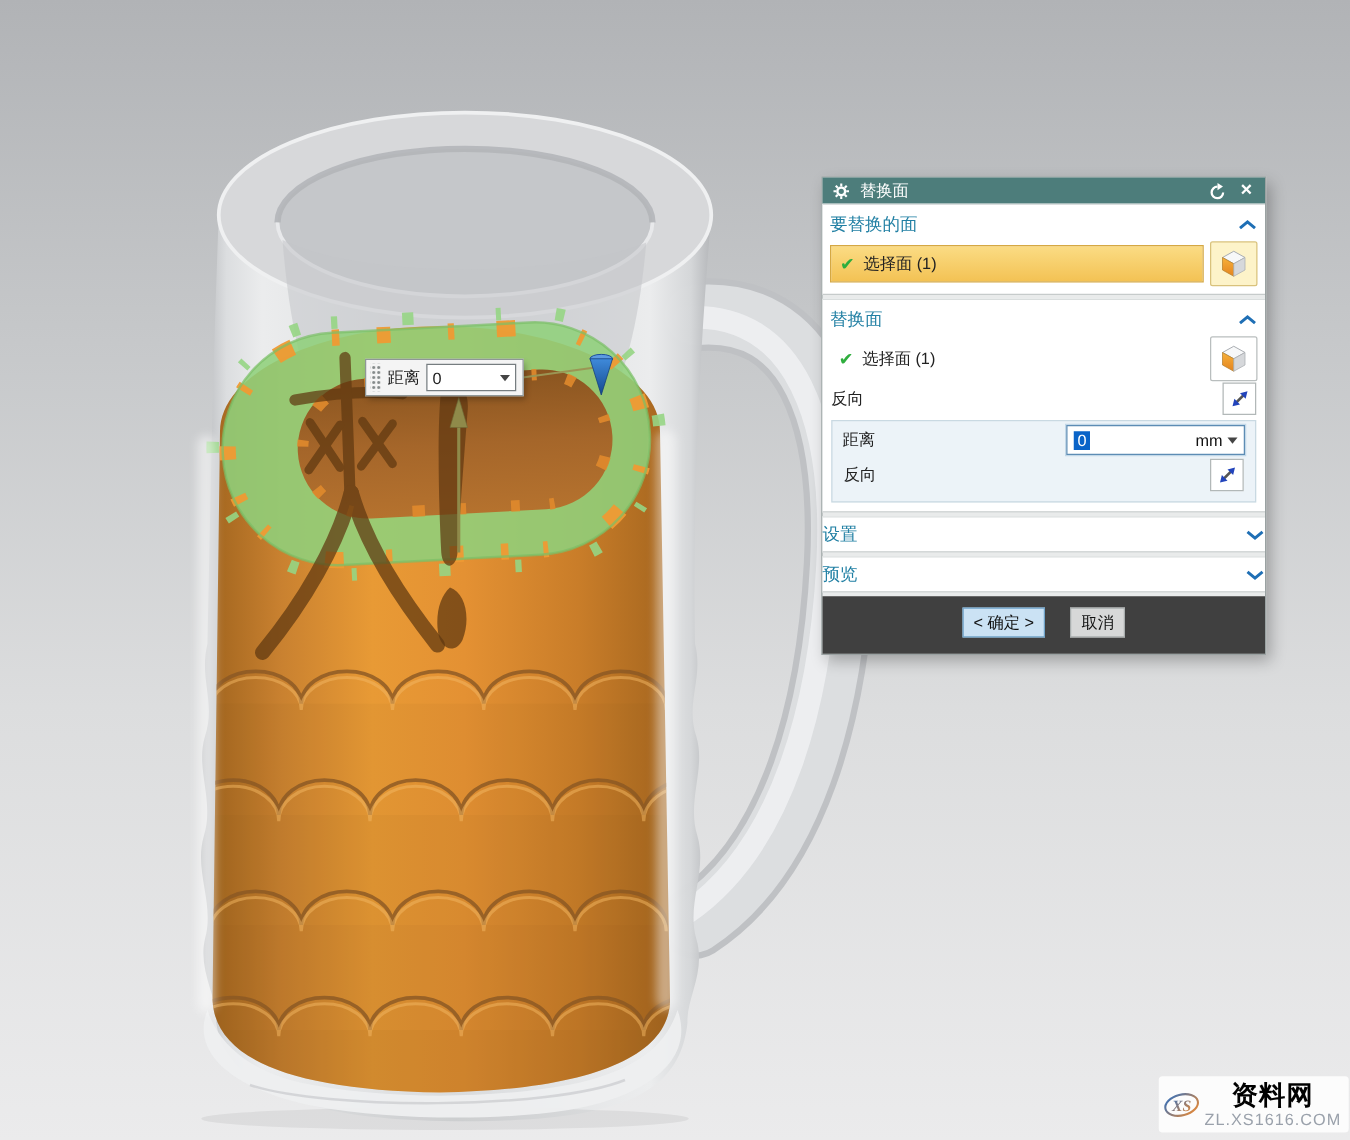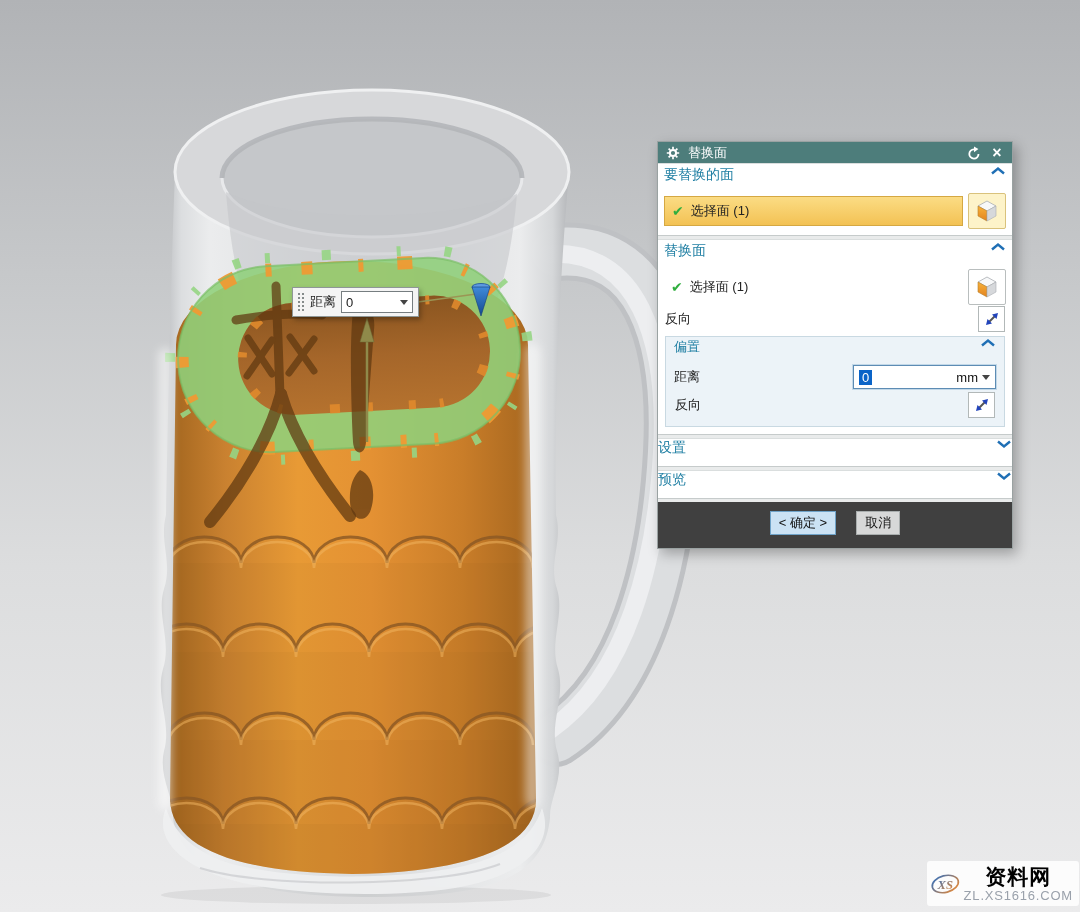--- a/index.html
+++ b/index.html
@@ -34,21 +34,21 @@
   }
   .titlebar{height:21px;background:#4d7d7b;display:flex;align-items:center;
     gap:7px;padding:0 7px;color:#fff;}
   .titlebar .title{font-size:13px;}
   .tb-btn{display:flex;align-items:center;justify-content:center;width:16px;height:16px;
     cursor:pointer;color:#fff;}
   .close-x{font-size:16px;font-weight:bold;line-height:14px;}
   .section{background:#fff;border-top:1px solid #dadede;border-bottom:1px solid #c6cbcb;
     margin-bottom:3px;padding:2px 6px 6px;}
   .section.slim{padding:0 0;}
-  .sec-header{display:flex;align-items:flex-start;height:27px;color:#2280a4;font-size:14px;cursor:pointer;}
+  .sec-header{display:flex;align-items:center;height:27px;color:#2280a4;font-size:14px;cursor:pointer;}
   .sec-header .chev{margin-left:auto;display:flex;}
   .row-with-btn{display:flex;align-items:center;gap:5px;}
   .sel-row{height:30px;display:flex;align-items:center;gap:7px;padding:0 7px;flex:1;box-sizing:border-box;}
   .sel-row.highlight{background:linear-gradient(#fbdc84,#f3c254);border:1px solid #d5a843;}
   .check{color:#2fae3e;font-size:14px;font-weight:bold;}
   .cube-btn{width:38px;height:36px;background:#fff;border:1px solid #b9bebe;border-radius:2px;
     display:flex;align-items:center;justify-content:center;padding:0;cursor:pointer;}
   .cube-btn.warm{background:#fdf3c9;border:1px solid #d9c27c;}
   .plain-row{display:flex;align-items:center;height:28px;padding:0 1px;}
   .rev-btn{width:27px;height:26px;background:#fff;border:1px solid #b2b8b8;margin-left:auto;
@@ -296,28 +296,20 @@
       <span>反向</span>
       <button class="rev-btn">
         <svg width="18" height="18" viewBox="0 0 18 18">
           <path d="M5 13 L13 5" stroke="#555" stroke-width="2"></path>
           <path d="M15 3 L9 4.5 L13.5 9 Z" fill="#2244bb"></path>
           <path d="M3 15 L9 13.5 L4.5 9 Z" fill="#2244bb"></path>
         </svg>
       </button>
     </div>
     <div class="offset-group">
-      <div class="sec-header">
-        <span>偏置</span>
-        <span class="chev">
-          <svg width="16" height="10" viewBox="0 0 16 10">
-              <polyline points="2,7.5 8,2.5 14,7.5" fill="none" stroke="#1f6fb5" stroke-width="2.4"></polyline>
-            </svg>
-        </span>
-      </div>
       <div class="dist-row">
         <span>距离</span>
         <div class="dist-field">
           <span class="sel-val">0</span>
           <span class="spacer"></span>
           <span class="unit">mm</span>
           <span class="caret"></span>
         </div>
       </div>
       <div class="plain-row">

